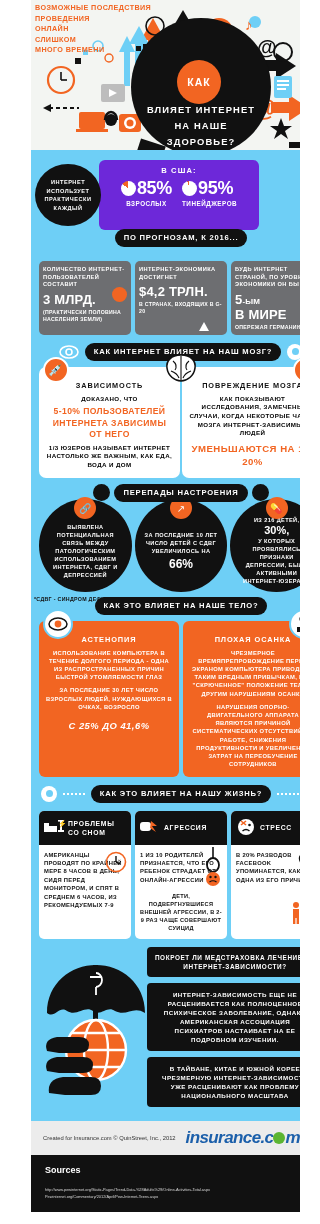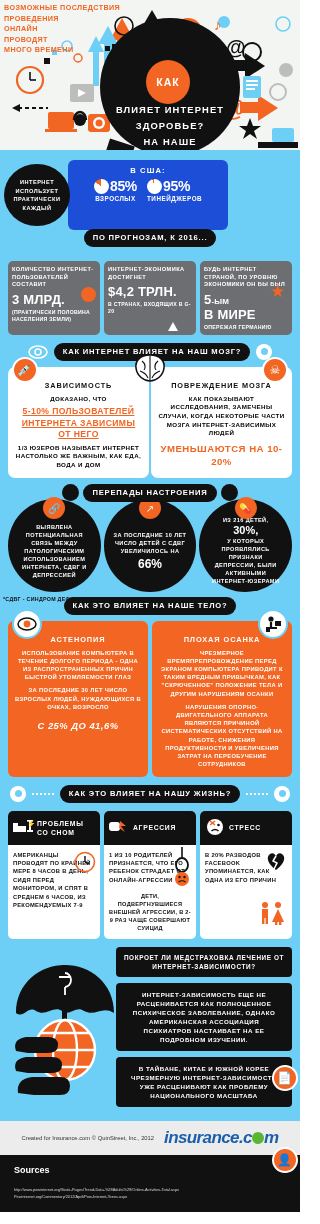--- a/index.html
+++ b/index.html
@@ -1,21 +1,21 @@
 <!DOCTYPE html>
 <html><head>
 <meta charset="utf-8">
 <style>
   * { box-sizing: border-box; margin: 0; padding: 0; }
   body {
     width: 300px; height: 1224px; overflow: hidden;
     font-family: "Liberation Sans", sans-serif;
     background: #ffffff;
   }
-  .page { position: relative; width: 300px; height: 1062px; }
+  .page { position: relative; width: 300px; height: 1062px; padding-left: 31px; }
 
   
   .header {
     position: relative; width: 300px; height: 150px;
     background: #f3f5f2; overflow: hidden;
   }
   .hdr-intro {
     position: absolute; left: 4px; top: 3px; z-index: 9;
     color: #f26522; font-size: 7.2px; font-weight: bold;
     letter-spacing: .4px; line-height: 10.5px;
@@ -42,21 +42,21 @@
     position: absolute; left: 6px; top: 84px; width: 128px;
     color: #fff; text-align: center; font-size: 9.4px; font-weight: bold;
     letter-spacing: 1.1px; line-height: 16px; z-index: 3;
   }
 
   
   .body-blue {
     position: relative; width: 300px; background: #6ecff6; padding: 0 0 4px 0;
   }
   .panel-row { display: flex; gap: 4px; padding: 0 8px; }
-  .orange { background: #1d4ed8; color: #fff; border-radius: 6px; }
+  .orange { background: #6d28d9; color: #fff; border-radius: 6px; }
   .gray { background: #6d6e71; color: #fff; border-radius: 5px; }
 
   .sec-label {
     background: #111; color: #fff; border-radius: 11px;
     font-size: 7.6px; font-weight: bold; letter-spacing: .8px;
     text-align: center; padding: 4px 9px; line-height: 10px;
     display: inline-block;
   }
 
   
@@ -68,21 +68,21 @@
     text-align: center; margin-bottom: 3px;
   }
   .pct-wrap { display: flex; justify-content: center; gap: 10px; }
   .pct-item { text-align: center; }
   .pct-top { display: flex; align-items: center; gap: 1px; }
   .pie {
     width: 15px; height: 15px; border-radius: 50%; background: #fff;
   }
   .pie.p85 { background: conic-gradient(#fff 0 85%, #f26522 85% 100%); }
   .pie.p95 { background: conic-gradient(#fff 0 95%, #f26522 95% 100%); }
-  .pct-num { font-size: 14px; font-weight: bold; letter-spacing: -.3px; }
+  .pct-num { font-size: 18px; font-weight: bold; letter-spacing: -.3px; }
   .pct-lbl { font-size: 6.3px; font-weight: bold; letter-spacing: .5px; margin-top: 1px; }
   .thumbs { font-size: 11px; letter-spacing: 1px; text-align: center; line-height: 13px; }
   .world-line2 {
     display: flex; align-items: center; justify-content: center; gap: 2px;
     font-size: 7.4px; font-weight: bold; letter-spacing: .6px;
   }
   .big7 { font-size: 13px; font-weight: bold; }
   .world-sub { font-size: 6.7px; font-weight: bold; letter-spacing: .7px; text-align: center; line-height: 9px; margin-top: 1px; }
 
   .badge-left {
@@ -118,21 +118,21 @@
   
   .brain-sec { padding-top: 8px; }
   .brain-cols { display: flex; gap: 0; padding: 0 8px; margin-top: 6px; position: relative; }
   .brain-col { flex: 1; background: #fff; border-radius: 7px; padding: 14px 7px 8px 7px; position: relative; }
   .bc-left { margin-right: 2px; }
   .bc-head {
     text-align: center; font-size: 7.3px; font-weight: bold; letter-spacing: .9px;
     color: #111; margin-bottom: 5px;
   }
   .bc-sm { font-size: 6.2px; font-weight: bold; letter-spacing: .4px; line-height: 8.6px; text-align: center; }
-  .bc-big { font-size: 8.6px; font-weight: bold; letter-spacing: .4px; line-height: 11.5px; text-align: center; color: #f26522; margin: 3px 0; text-decoration: underline; }
+  .bc-big { font-size: 8.6px; font-weight: bold; letter-spacing: .4px; line-height: 11.5px; text-align: center; color: #f26522; margin: 3px 0; }
   .bc-big2 { font-size: 9.6px; font-weight: bold; letter-spacing: .5px; line-height: 13px; text-align: center; color: #f26522; margin-top: 4px; }
   .round-ic {
     position: absolute; width: 26px; height: 26px; border-radius: 50%;
     background: #f26522; border: 2px solid #fff; top: -10px;
     display: flex; align-items: center; justify-content: center;
     color: #fff; font-size: 12px; z-index: 5;
   }
   .ic-left { left: 4px; }
   .ic-right { right: 4px; }
   .brain-mid {
@@ -203,42 +203,42 @@
   .ins-umbrella { position: absolute; left: 10px; top: 8px; width: 110px; height: 150px; }
   .ins-badge {
     position: absolute; width: 26px; height: 26px; border-radius: 50%;
     background: #f26522; border: 2px solid #fff;
     display: flex; align-items: center; justify-content: center; color: #fff; font-size: 12px;
   }
 
   
   .footer-bar {
     height: 34px; background: #ececec; display: flex; align-items: center;
-    justify-content: center; gap: 10px;
+    justify-content: flex-end; gap: 10px;
   }
   .footer-credit { font-size: 5.8px; color: #333; }
   .logo-ins { font-size: 17px; font-weight: bold; font-style: italic; color: #1b5faa; letter-spacing: -.6px; }
   .logo-o { display: inline-block; width: 12px; height: 12px; border-radius: 50%; background: #5cb531; vertical-align: -1px; }
 
   .sources { background: #111; color: #d8d8d8; padding: 10px 14px 12px 14px; }
   .src-title { font-size: 9px; font-weight: bold; color: #fff; margin-bottom: 12px; }
   .src-list { list-style: none; }
   .src-list li { font-size: 3.9px; line-height: 6.4px; white-space: nowrap; overflow: hidden; }
 </style>
 </head>
 <body>
 
 <div class="page">
 
   <div class="header">
     <div class="hdr-intro">
       <div>ВОЗМОЖНЫЕ ПОСЛЕДСТВИЯ</div>
       <div>ПРОВЕДЕНИЯ</div>
       <div>ОНЛАЙН</div>
-      <div>ПРОВОДЯТ</div>
+      <div>СЛИШКОМ</div>
       <div>МНОГО ВРЕМЕНИ</div>
     </div>
 
     <svg class="deco" style="left:0;top:0;width:300px;height:150px">
       <polygon points="152,10 166,34 138,34" fill="#111"></polygon>
       <rect x="146" y="34" width="12" height="58" fill="#111"></rect>
       <polygon points="122,18 134,40 110,40" fill="#f26522"></polygon>
       <rect x="117" y="40" width="10" height="50" fill="#f26522"></rect>
       <polygon points="108,26 118,44 98,44" fill="#6ecff6"></polygon>
       <rect x="104" y="44" width="8" height="44" fill="#6ecff6"></rect>
@@ -290,22 +290,22 @@
       <circle cx="286" cy="70" r="7" fill="#bdbdbd"></circle>
       <rect x="272" y="128" width="22" height="14" rx="2" fill="#6ecff6"></rect>
       <rect x="258" y="142" width="40" height="6" fill="#111"></rect>
       <rect x="170" y="134" width="26" height="16" fill="#bdbdbd"></rect>
     </svg>
 
     <div class="title-blob">
       <div class="kak-bubble">КАК</div>
       <div class="title-lines">
         <div>ВЛИЯЕТ ИНТЕРНЕТ</div>
+        <div>НА НАШЕ</div>
         <div>ЗДОРОВЬЕ?</div>
-        <div>НА НАШЕ</div>
       </div>
     </div>
   </div>
 
   <div class="body-blue">
 
     <div style="position:relative;">
       <div class="badge-left">ИНТЕРНЕТ ИСПОЛЬЗУЕТ ПРАКТИЧЕСКИ КАЖДЫЙ</div>
       <div class="panel-row row1" style="padding-left:68px;">
         <div class="orange usa-box">

